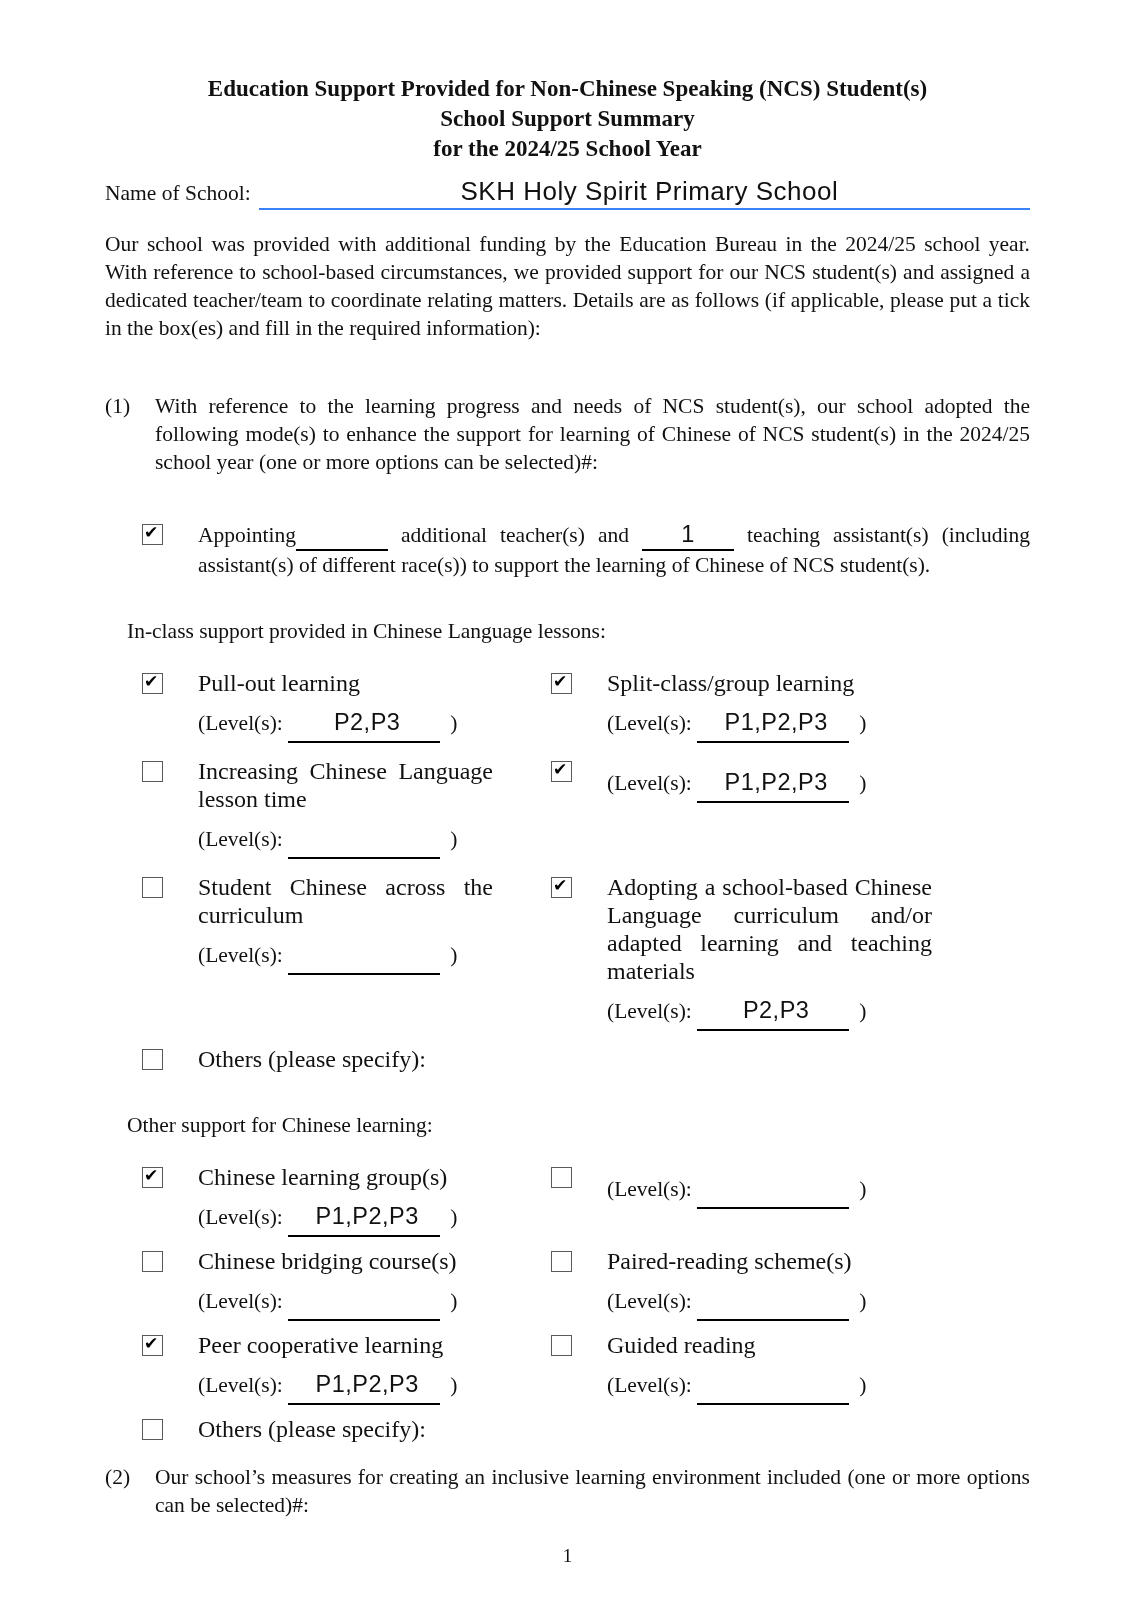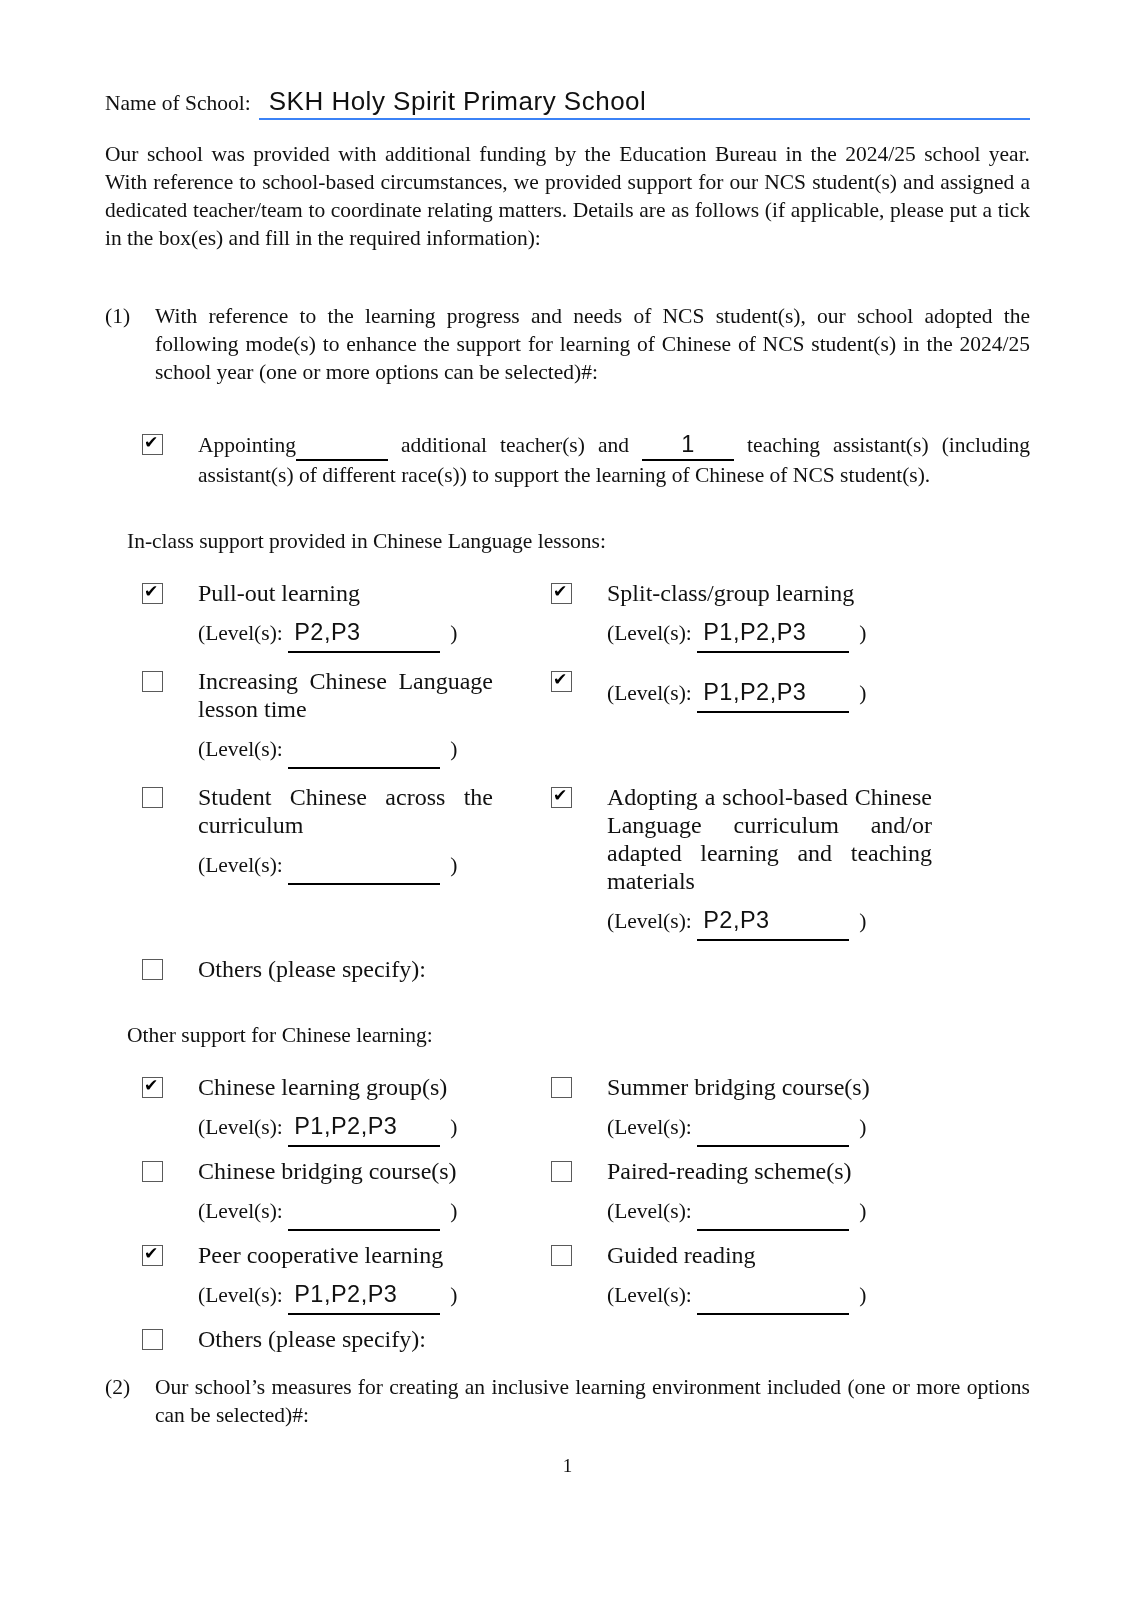--- a/index.html
+++ b/index.html
@@ -13,21 +13,21 @@
   .page {
     position: relative;
     width: 1131px; height: 1600px;
     padding: 74px 101px 0 105px;
   }
 
   
   .title { text-align: center; font-weight: bold; font-size: 23px; line-height: 30px; }
 
   
-  .school-row { display: flex; align-items: baseline; margin-top: 12px; }
+  .school-row { display: flex; align-items: baseline; margin-top: 12px; text-align: center; }
   .school-label { font-size: 21.5px; white-space: nowrap; }
   .school-line { flex: 1; border-bottom: 2px solid #3b82f6; margin-left: 8px; padding: 0 0 1px 10px; }
   .school-value { font-family: "Liberation Sans", sans-serif; font-size: 26px; letter-spacing: 0.5px; }
 
   
   .intro { margin-top: 20px; font-size: 21.5px; line-height: 28px; text-align: justify; }
 
   
   .numbered { display: flex; font-size: 21.5px; line-height: 28px; }
   .numbered .num { flex: 0 0 50px; }
@@ -47,21 +47,21 @@
     font-family: "DejaVu Sans", sans-serif;
     font-size: 17px; font-weight: bold; color: #000;
   }
   .checkbox.checked .check { display: block; }
 
   
   .check-item { display: flex; margin-top: 44px; margin-left: 37px; }
   .check-item .ci-text { flex: 1; margin-left: 35px; font-size: 21.5px; line-height: 28px; text-align: justify; }
 
   
-  .blank { display: inline-block; border-bottom: 2px solid #000; vertical-align: baseline; }
+  .blank { display: inline-block; border-bottom: 2px solid #000; vertical-align: baseline; text-align: center; }
   .blank .fill { font-family: "Liberation Sans", sans-serif; font-size: 23.5px; letter-spacing: 0.5px; }
   .blank .fill:empty::before { content: "\00a0"; }
   .blank-teachers { width: 92px; }
   .blank-assist { width: 92px; text-align: center; }
 
   
   .subheading { margin-top: 38px; margin-left: 22px; font-size: 21.5px; line-height: 28px; }
 
   
   .grid { display: grid; grid-template-columns: 409px auto; margin-left: 37px; margin-top: 24px; row-gap: 14px; }
@@ -75,20 +75,25 @@
   .lvl-blank { width: 152px; padding-left: 6px; border-bottom-width: 2.5px; }
   .lvl-suffix { margin-left: 10px; }
 
   .page-number { margin-top: 26px; text-align: center; font-size: 19px; }
 </style>
 </head>
 <body>
 
 <div class="page">
 
+  <div class="title">
+    <div>Education Support Provided for Non-Chinese Speaking (NCS) Student(s)</div>
+    <div>School Support Summary</div>
+    <div>for the 2024/25 School Year</div>
+  </div>
 
   <div class="school-row">
     <span class="school-label">Name of School:</span>
     <span class="school-line">
       <span class="school-value">SKH Holy Spirit Primary School</span>
     </span>
   </div>
 
   <p class="intro">Our school was provided with additional funding by the Education Bureau in the 2024/25 school year.  With reference to school-based circumstances, we provided support for our NCS student(s) and assigned a dedicated teacher/team to coordinate relating matters.  Details are as follows (if applicable, please put a tick in the box(es) and fill in the required information):</p>
 
@@ -203,21 +208,20 @@
         <div class="level-row">
           <span>(Level(s):</span>
           <span class="blank lvl-blank"><span class="fill">P1,P2,P3</span></span><span class="lvl-suffix">)</span>
         </div>
       </div>
     </div>
 
     <div class="cell cell-right">
       <span class="checkbox"></span>
       <div class="cell-body">
-        <div class="cell-label">Summer bridging course(s)</div>
         <div class="level-row">
           <span>(Level(s):</span>
           <span class="blank lvl-blank"><span class="fill"></span></span><span class="lvl-suffix">)</span>
         </div>
       </div>
     </div>
 
     <div class="cell cell-left">
       <span class="checkbox"></span>
       <div class="cell-body">

